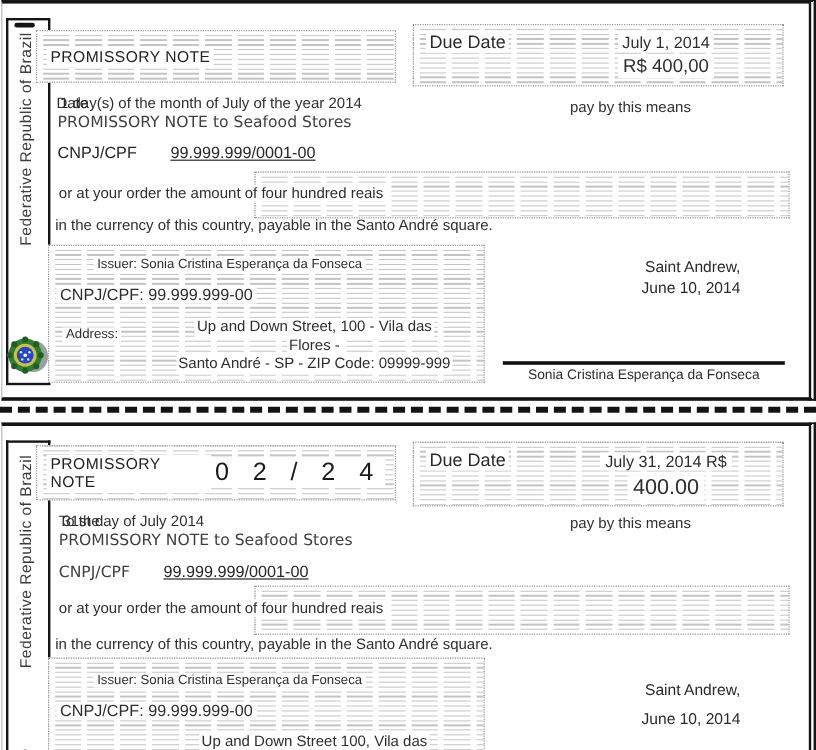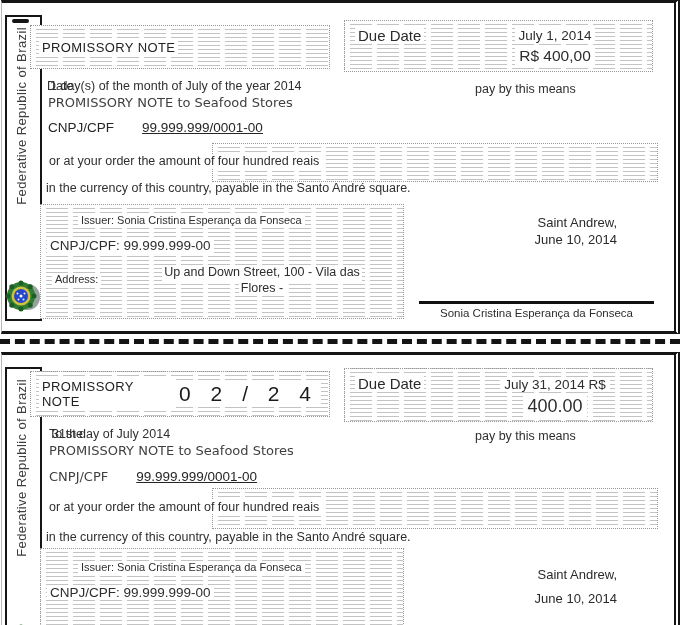--- a/index.html
+++ b/index.html
@@ -141,20 +141,21 @@
     <div class="row r-amt"><span class="wbg">or at your order the amount of four hundred reais</span></div>
     <div class="row r-cur">in the currency of this country, payable in the Santo André square.</div>
 
     <div class="hatch iss">
       <div class="iss-name"><span class="wbg">Issuer: Sonia Cristina Esperança da Fonseca</span></div>
       <div class="iss-cnpj"><span class="wbg">CNPJ/CPF: 99.999.999-00</span></div>
       <div class="addr-lbl"><span class="wbg">Address:</span></div>
       <div class="addr-val">
         <span class="wbg">Up and Down Street, 100 - Vila das</span><br>
         <span class="wbg">Flores -</span><br>
+        <span class="wbg">Santo André - SP - ZIP Code: 09999-999</span>
       </div>
     </div>
 
     <div class="pd">
       <div>Saint Andrew,</div>
       <div>June 10, 2014</div>
     </div>
     <div class="sigline"></div>
     <div class="signame">Sonia Cristina Esperança da Fonseca</div>
   </div>
@@ -211,20 +212,23 @@
       <span class="lbl">CNPJ/CPF</span><span class="val">99.999.999/0001-00</span>
     </div>
 
     <div class="hatch amt-field"></div>
     <div class="row r-amt"><span class="wbg">or at your order the amount of four hundred reais</span></div>
     <div class="row r-cur">in the currency of this country, payable in the Santo André square.</div>
 
     <div class="hatch iss">
       <div class="iss-name"><span class="wbg">Issuer: Sonia Cristina Esperança da Fonseca</span></div>
       <div class="iss-cnpj"><span class="wbg">CNPJ/CPF: 99.999.999-00</span></div>
+      <div class="addr-val">
+        <span class="wbg">Up and Down Street 100, Vila das</span>
+      </div>
     </div>
 
     <div class="pd">
       <div>Saint Andrew,</div>
       <div>June 10, 2014</div>
     </div>
   </div>
 
 </div>
 

